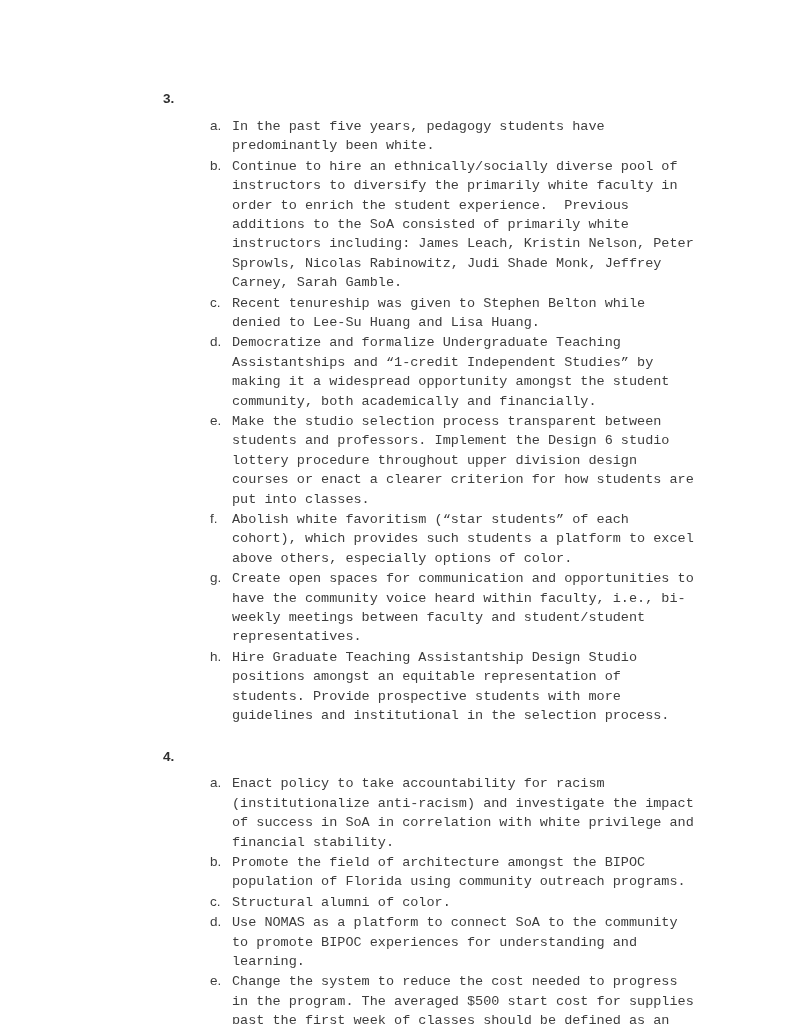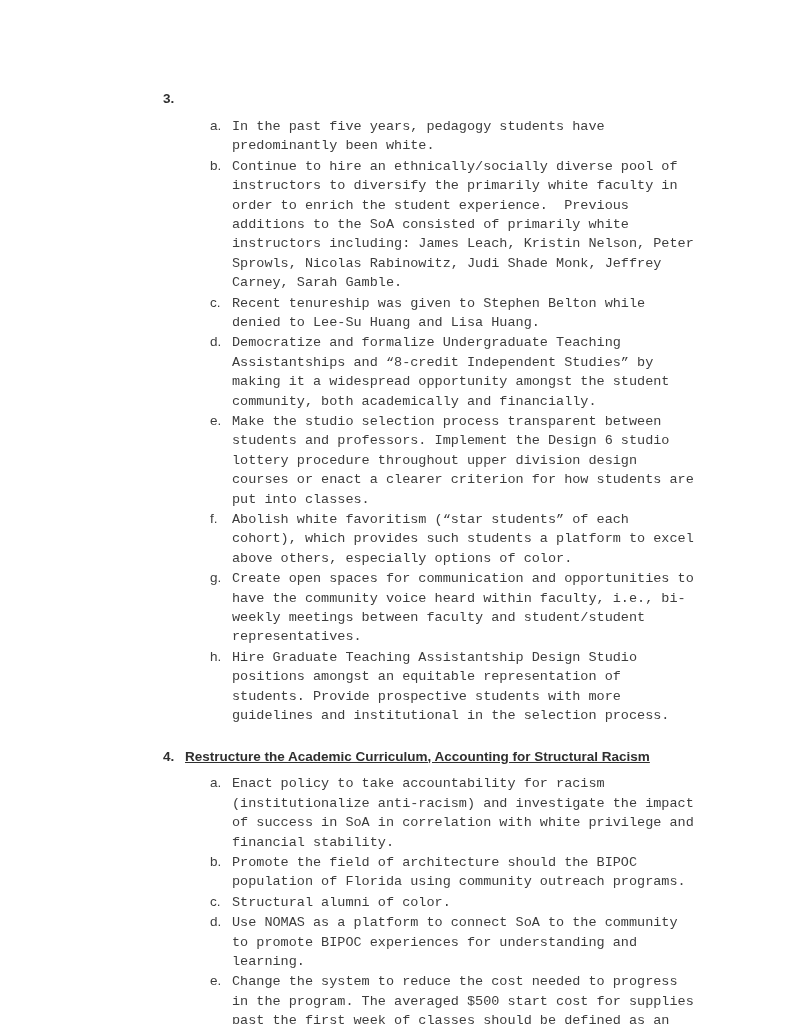--- a/index.html
+++ b/index.html
@@ -79,21 +79,21 @@
     <span class="item-text">Continue to hire an ethnically/socially diverse pool of instructors to diversify the primarily white faculty in order to enrich the student experience.  Previous additions to the SoA consisted of primarily white instructors including: James Leach, Kristin Nelson, Peter Sprowls, Nicolas Rabinowitz, Judi Shade Monk, Jeffrey Carney, Sarah Gamble.</span>
   </li>
 
   <li class="sub-item">
     <span class="item-letter">c.</span>
     <span class="item-text">Recent tenureship was given to Stephen Belton while denied to Lee-Su Huang and Lisa Huang.</span>
   </li>
 
   <li class="sub-item">
     <span class="item-letter">d.</span>
-    <span class="item-text">Democratize and formalize Undergraduate Teaching Assistantships and “8-credit Independent Studies” by making it a widespread opportunity amongst the student community, both academically and financially.</span>
+    <span class="item-text">Democratize and formalize Undergraduate Teaching Assistantships and “1-credit Independent Studies” by making it a widespread opportunity amongst the student community, both academically and financially.</span>
   </li>
 
   <li class="sub-item">
     <span class="item-letter">e.</span>
     <span class="item-text">Make the studio selection process transparent between students and professors. Implement the Design 6 studio lottery procedure throughout upper division design courses or enact a clearer criterion for how students are put into classes.</span>
   </li>
 
   <li class="sub-item">
     <span class="item-letter">f.</span>
     <span class="item-text">Abolish white favoritism (“star students” of each cohort), which provides such students a platform to excel above others, especially options of color.</span>
@@ -107,31 +107,30 @@
   <li class="sub-item">
     <span class="item-letter">h.</span>
     <span class="item-text">Hire Graduate Teaching Assistantship Design Studio positions amongst an equitable representation of students. Provide prospective students with more guidelines and institutional in the selection process.</span>
   </li>
 </ol>
   </section>
 
   <section class="doc-section">
     <div class="section-heading" style="color: rgb(47, 47, 47);">
       <span class="section-number">4.</span>
-      <span class="section-title">Restructure the Academic Curriculum, Accounting for Structural Racism</span>
     </div>
     <ol class="sub-list">
   <li class="sub-item">
     <span class="item-letter">a.</span>
     <span class="item-text">Enact policy to take accountability for racism (institutionalize anti-racism) and investigate the impact of success in SoA in correlation with white privilege and financial stability.</span>
   </li>
 
   <li class="sub-item">
     <span class="item-letter">b.</span>
-    <span class="item-text">Promote the field of architecture should the BIPOC population of Florida using community outreach programs.</span>
+    <span class="item-text">Promote the field of architecture amongst the BIPOC population of Florida using community outreach programs.</span>
   </li>
 
   <li class="sub-item">
     <span class="item-letter">c.</span>
     <span class="item-text">Structural alumni of color.</span>
   </li>
 
   <li class="sub-item">
     <span class="item-letter">d.</span>
     <span class="item-text">Use NOMAS as a platform to connect SoA to the community to promote BIPOC experiences for understanding and learning.</span>

